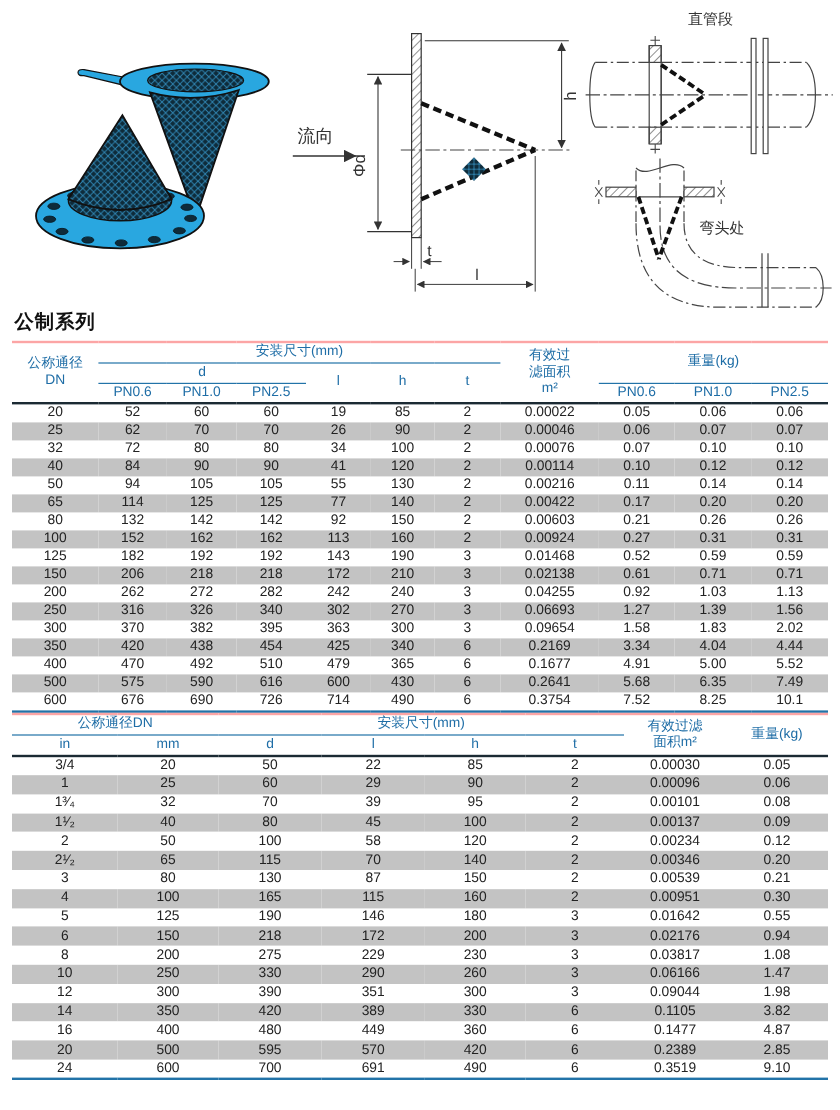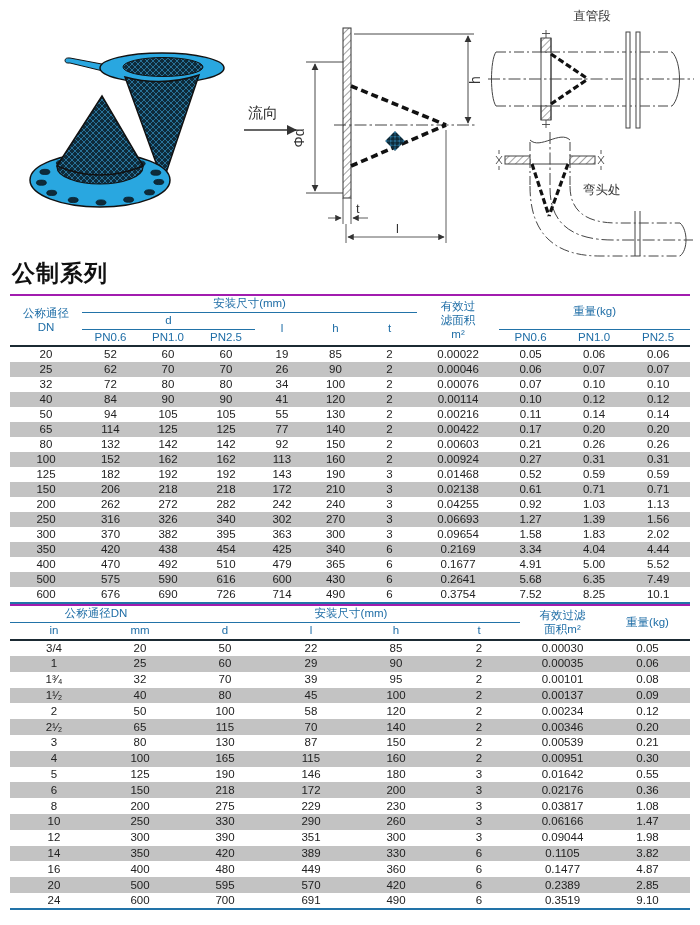--- a/index.html
+++ b/index.html
@@ -9,27 +9,27 @@
     font-family:"Liberation Sans","DejaVu Sans",sans-serif; overflow:hidden;
   }
   .figures { position:relative; height:258px; }
   .figures svg { position:absolute; }
   #fig-strainer { left:12px;  top:10px; }
   #fig-dim      { left:236px; top:6px;  }
   #fig-straight { left:486px; top:4px;  }
   #fig-elbow    { left:485px; top:130px;}
 
   .section-title {
-    font-size:23px; font-weight:bold; color:#111;
+    font-size:16px; font-weight:bold; color:#111;
     margin:4px 0 5px 12px; letter-spacing:1px;
   }
   #metric-title { margin-top:0; }
   table {
     width:680px; margin-left:10px; border-collapse:collapse; table-layout:fixed;
-    border-top:2px solid #a21caf; border-bottom:2px solid #2273a8;
+    border-top:2px solid #fca5a5; border-bottom:2px solid #2273a8;
   }
   thead th {
     color:#1e6da6; font-weight:normal; font-size:11.5px;
     text-align:center; vertical-align:middle; padding:1px 0; line-height:1.2;
   }
   thead .ul { border-bottom:1px solid #2273a8; }
   tbody td {
     font-size:11.5px; color:#222; text-align:center;
     height:15px; padding:0; line-height:15px; white-space:nowrap;
   }
@@ -486,21 +486,21 @@
           <td>0.00030</td>
           <td>0.05</td>
         </tr>
         <tr>
           <td>1</td>
           <td>25</td>
           <td>60</td>
           <td>29</td>
           <td>90</td>
           <td>2</td>
-          <td>0.00035</td>
+          <td>0.00096</td>
           <td>0.06</td>
         </tr>
         <tr>
           <td>1³⁄₄</td>
           <td>32</td>
           <td>70</td>
           <td>39</td>
           <td>95</td>
           <td>2</td>
           <td>0.00101</td>
@@ -567,21 +567,21 @@
           <td>0.55</td>
         </tr>
         <tr>
           <td>6</td>
           <td>150</td>
           <td>218</td>
           <td>172</td>
           <td>200</td>
           <td>3</td>
           <td>0.02176</td>
-          <td>0.36</td>
+          <td>0.94</td>
         </tr>
         <tr>
           <td>8</td>
           <td>200</td>
           <td>275</td>
           <td>229</td>
           <td>230</td>
           <td>3</td>
           <td>0.03817</td>
           <td>1.08</td>

